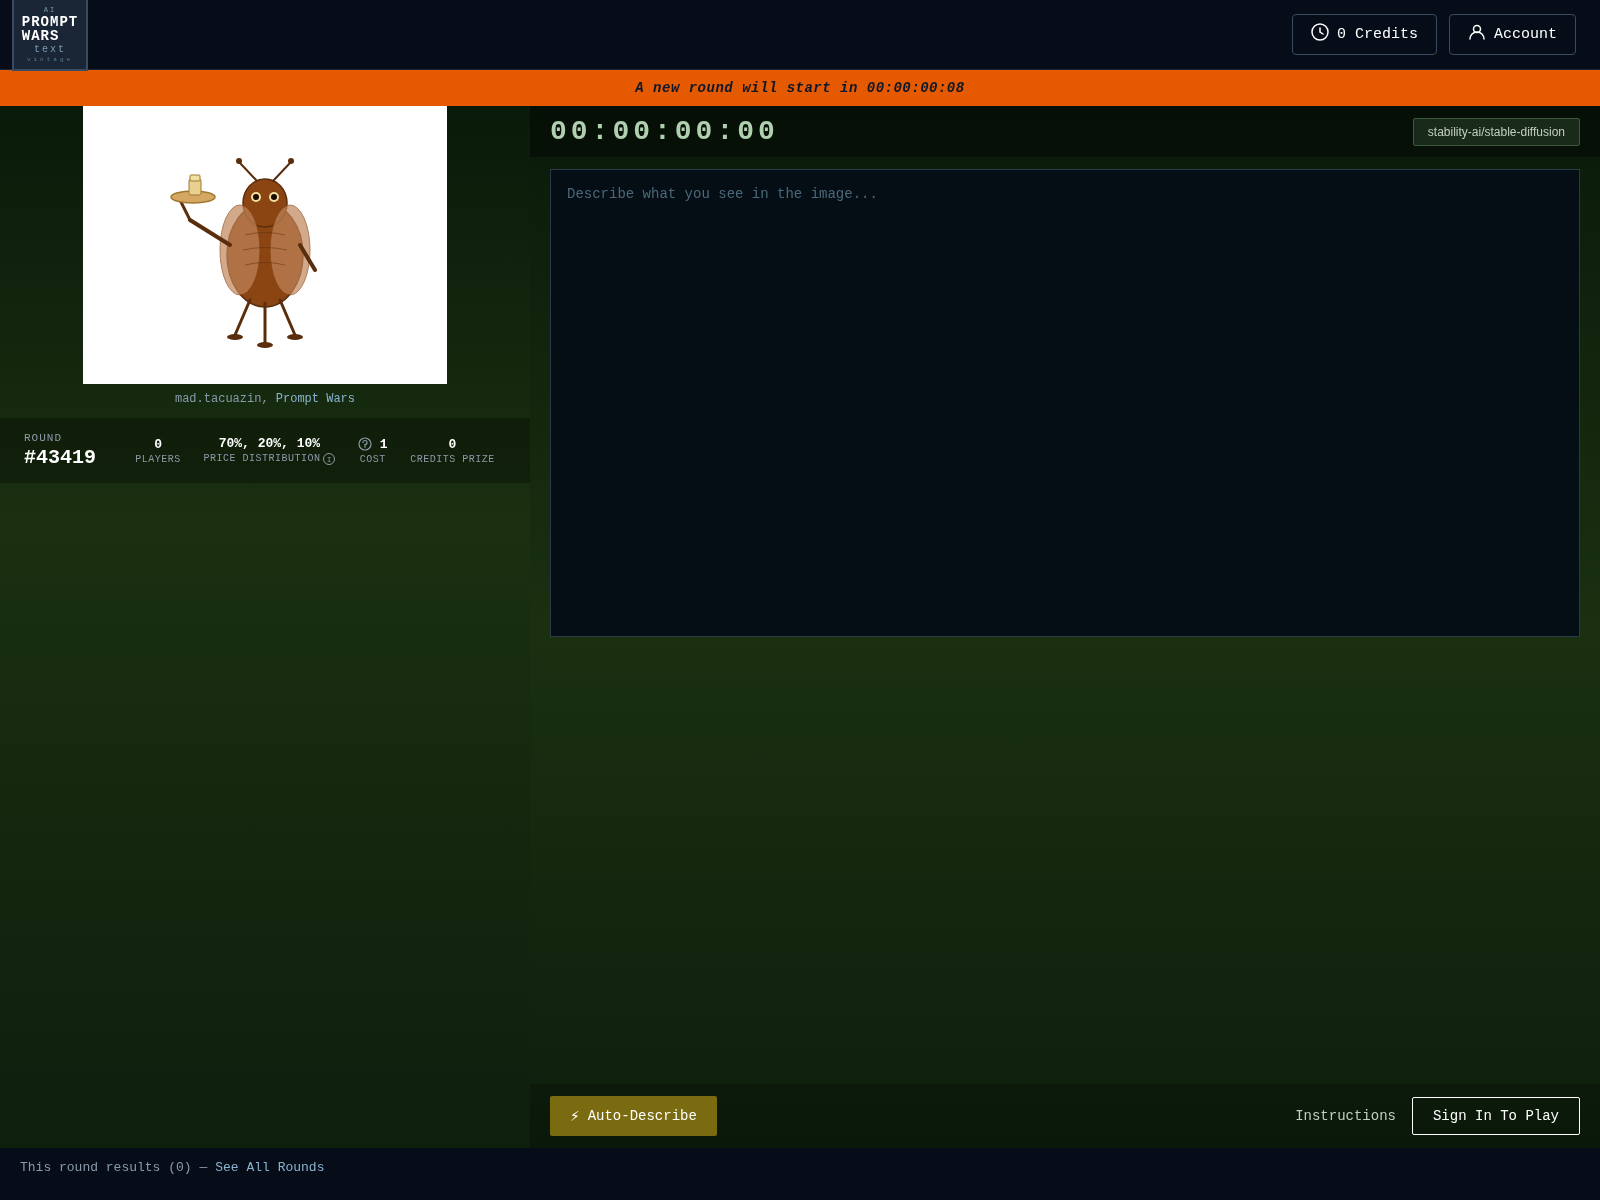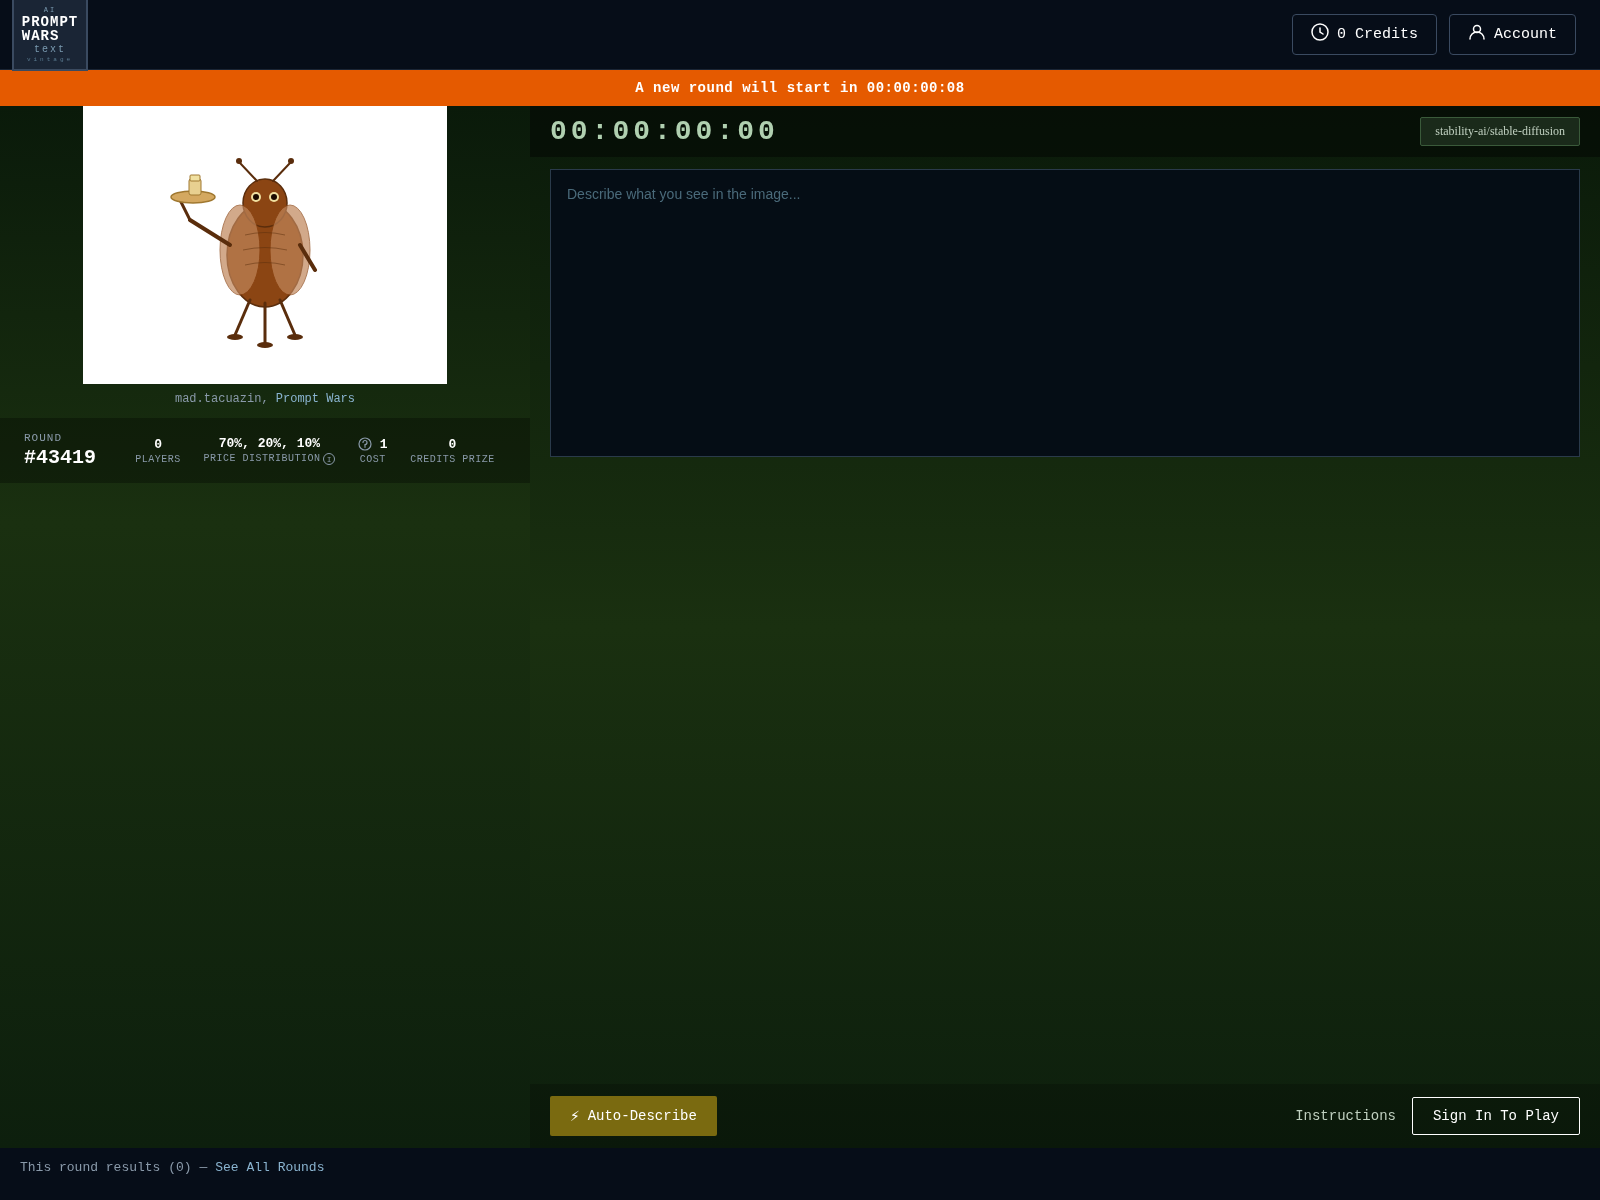--- a/index.html
+++ b/index.html
@@ -92,23 +92,24 @@
       font-size: 15px;
       border-radius: 4px;
     }
 
     
     .announcement-bar {
       background-color: #e55a00;
       text-align: center;
       padding: 10px;
       font-size: 14px;
-      color: #ffffff;
+      color: #0f172a;
       font-weight: bold;
       letter-spacing: 0.5px;
+      font-style: italic;
     }
 
     
     .main-content {
       display: flex;
       height: calc(1200px - 70px - 44px - 44px);
     }
 
     
     .left-panel {
@@ -246,36 +247,36 @@
       letter-spacing: 4px;
       font-family: 'Courier New', Courier, monospace;
     }
 
     .model-badge {
       background: #1a2a1a;
       border: 1px solid #3a5a3a;
       color: #c0d0c0;
       padding: 6px 14px;
       font-size: 12px;
-      font-family: Liberation Serif, serif;
+      font-family: Liberation Sans, sans-serif;
       border-radius: 2px;
     }
 
     .prompt-area {
       flex: 1;
       padding: 12px 20px;
     }
 
     .prompt-textarea {
       width: 100%;
-      height: 288px;
+      height: 468px;
       background: #050d15;
       border: 1px solid #2a3a4a;
       color: #a16207;
-      font-family: Liberation Sans, sans-serif;
+      font-family: Liberation Mono, monospace;
       font-size: 14px;
       padding: 16px;
       resize: none;
       outline: none;
     }
 
     .prompt-textarea::placeholder {
       color: #4a6a7a;
     }
 

